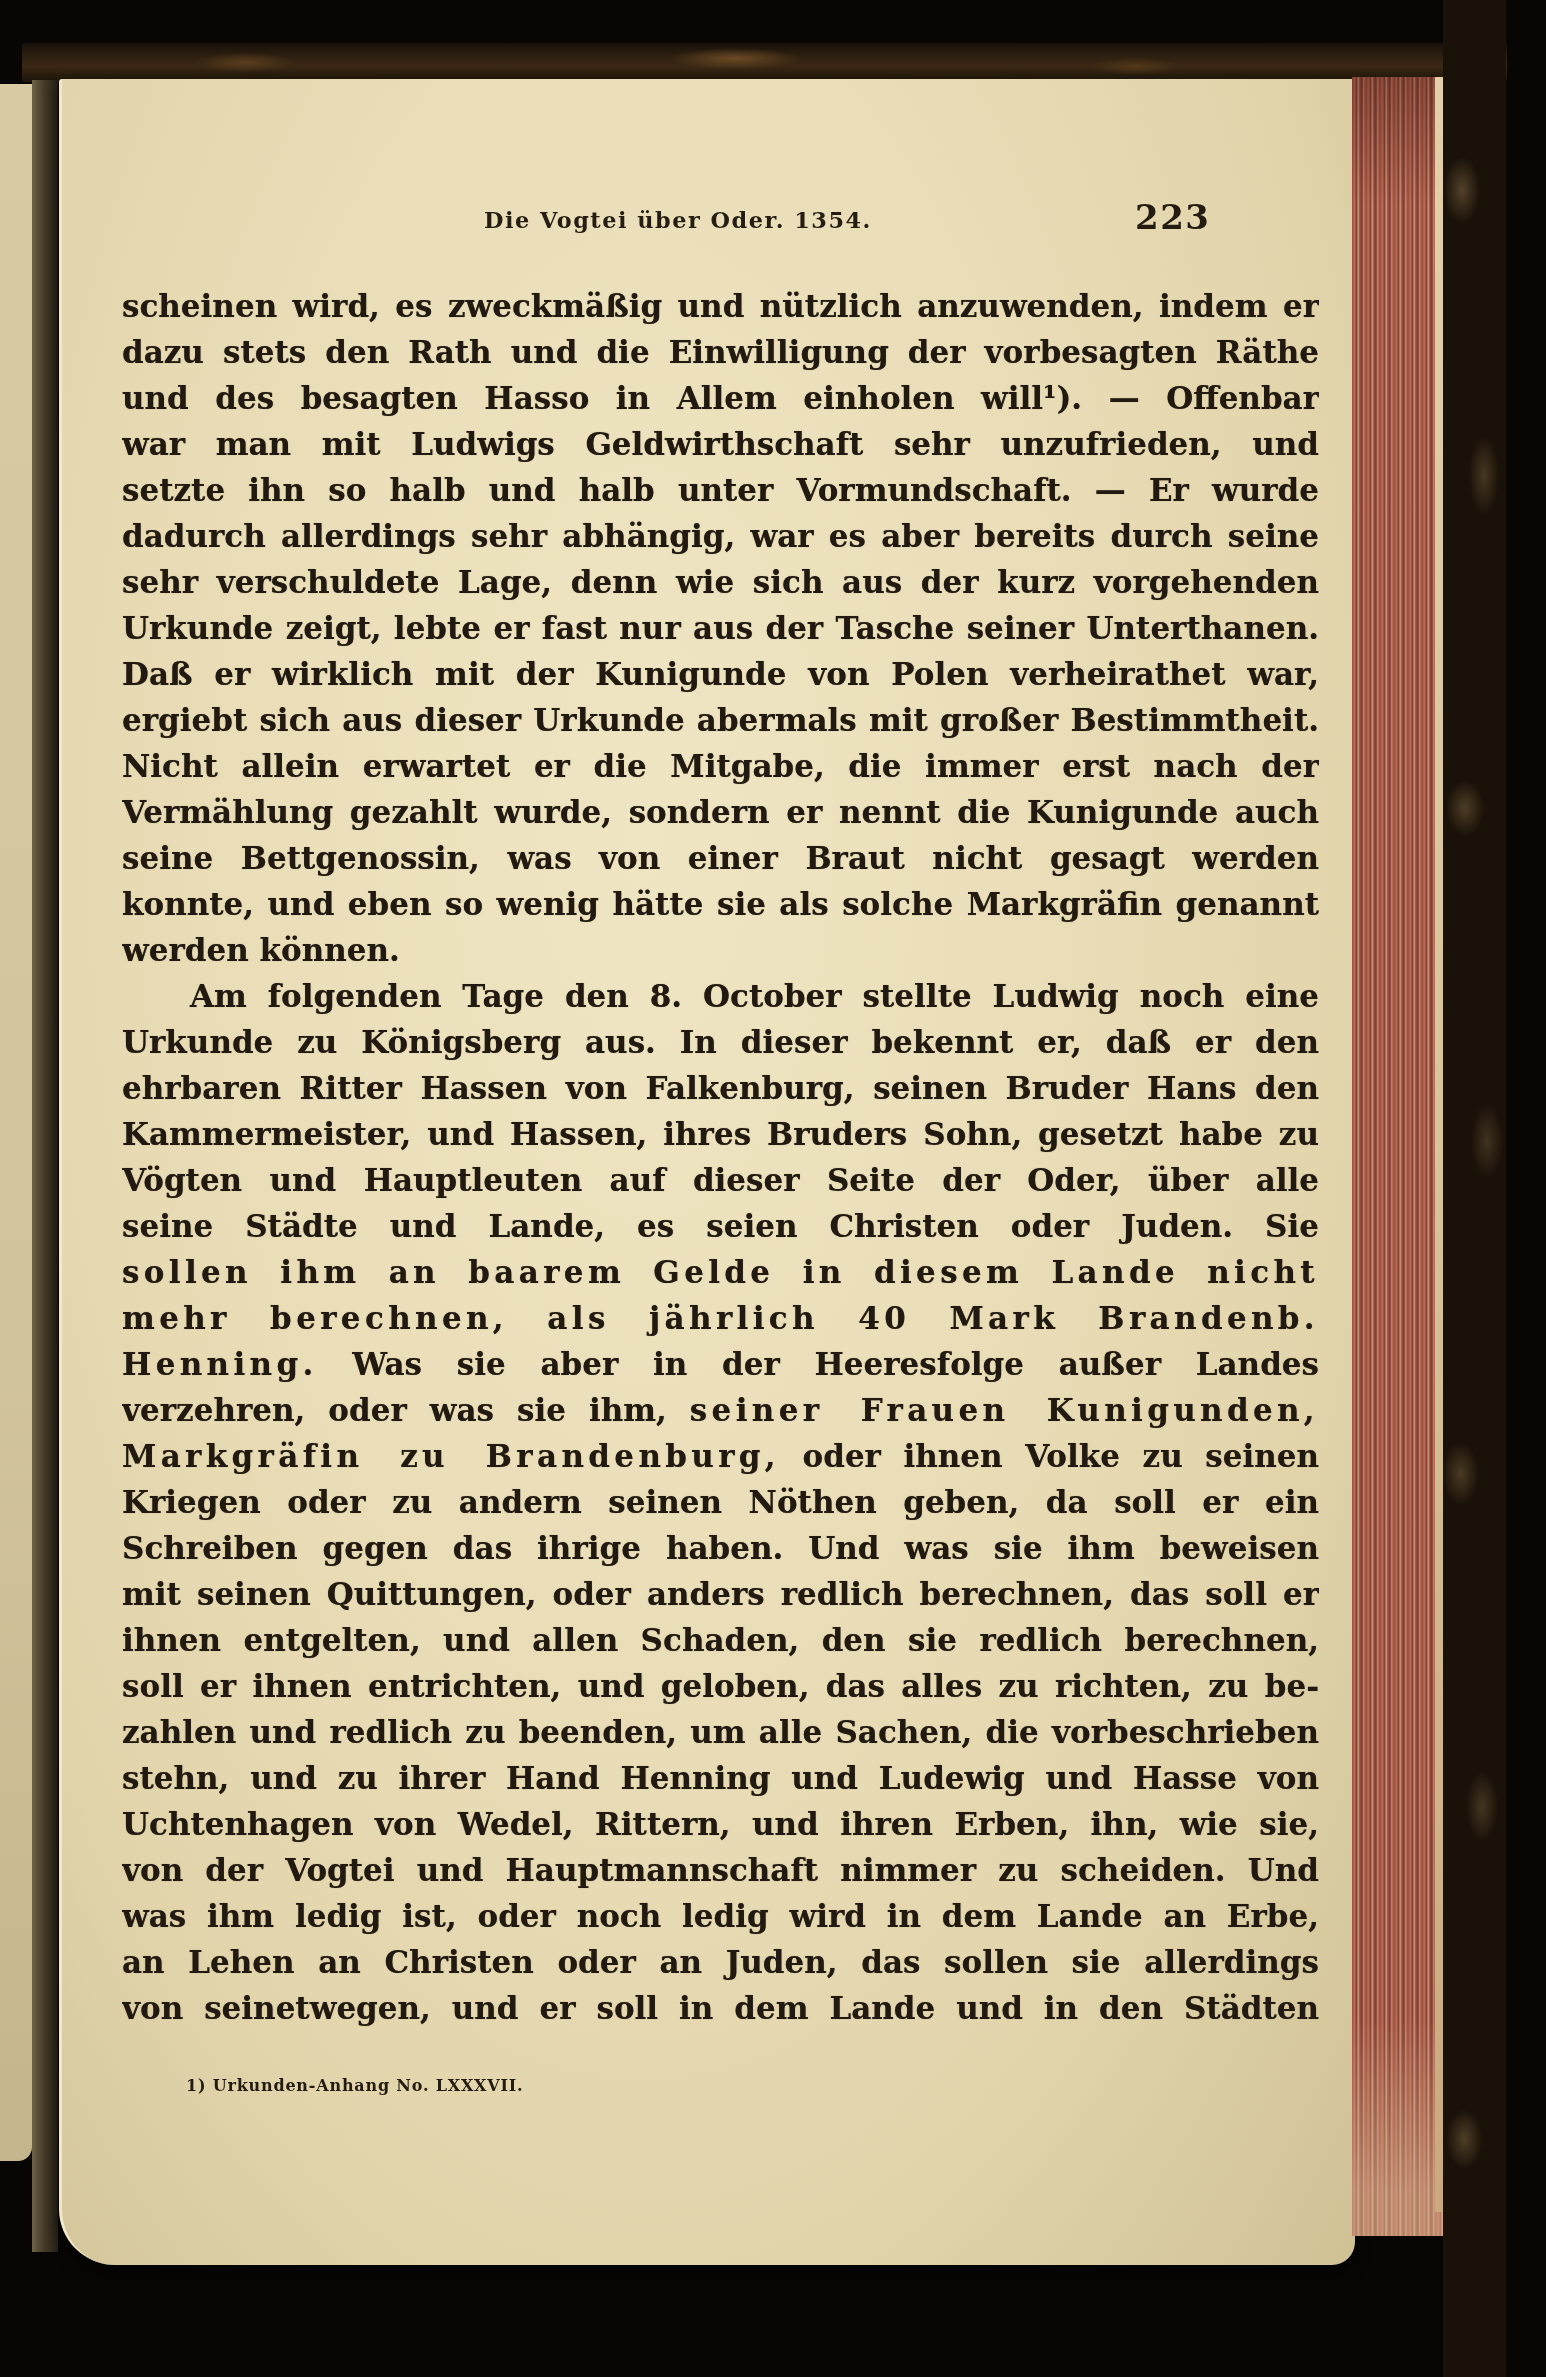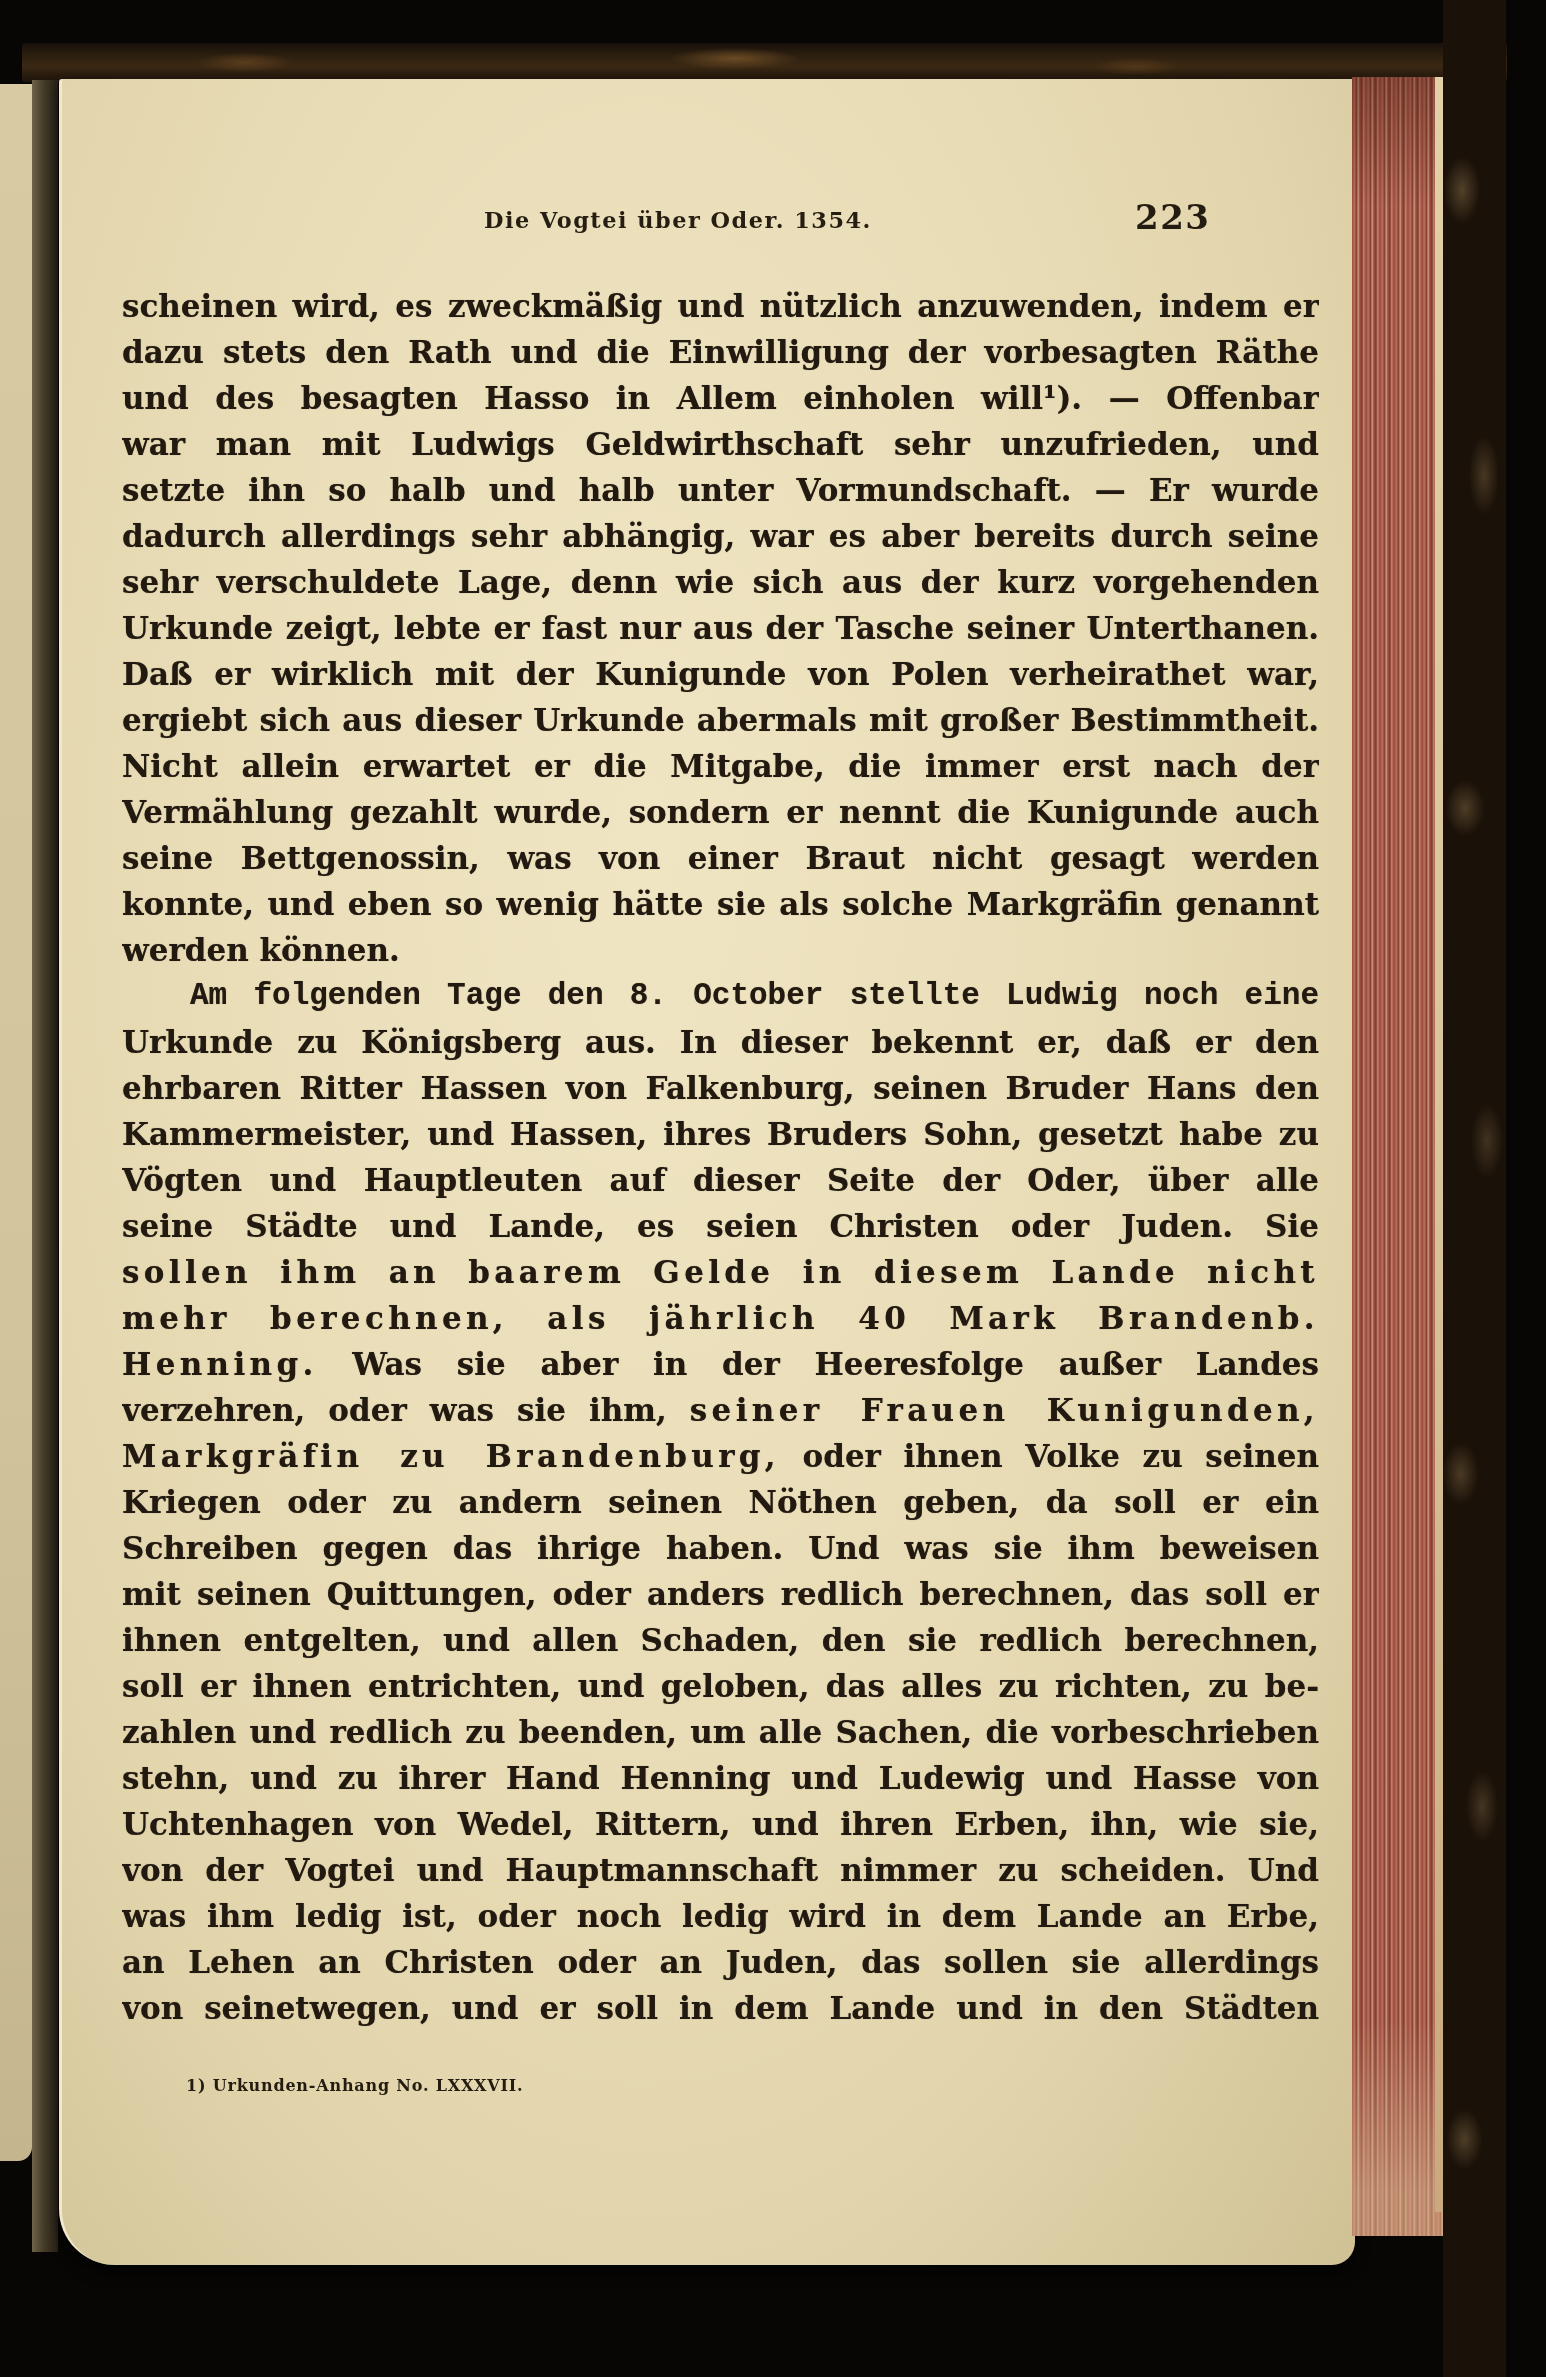--- a/index.html
+++ b/index.html
@@ -72,21 +72,21 @@
     font-size:31px;font-weight:700;color:#221a10;
     text-shadow:0 0 0.8px rgba(38,28,14,0.55);
   }
   .line{
     height:46px;line-height:46px;overflow:hidden;
     text-align:justify;text-align-last:justify;
   }
   .line::after{content:"";display:inline-block;width:100%;}
   .line.nojust{text-align:right;text-align-last:left;}
   .line.nojust::after{content:none;}
-  .line.indent{padding-left:68px;font-family:Liberation Mono, monospace;}
+  .line.indent{padding-left:68px;}
   .line .sp{letter-spacing:0.14em;word-spacing:0.32em;}
   .footnote{
     position:absolute;left:124px;top:1997px;
     font-size:16px;font-weight:700;color:#241c10;letter-spacing:0.8px;
   }
 </style>
 </head>
 <body>
 
 <div class="top-cover-band"></div>

